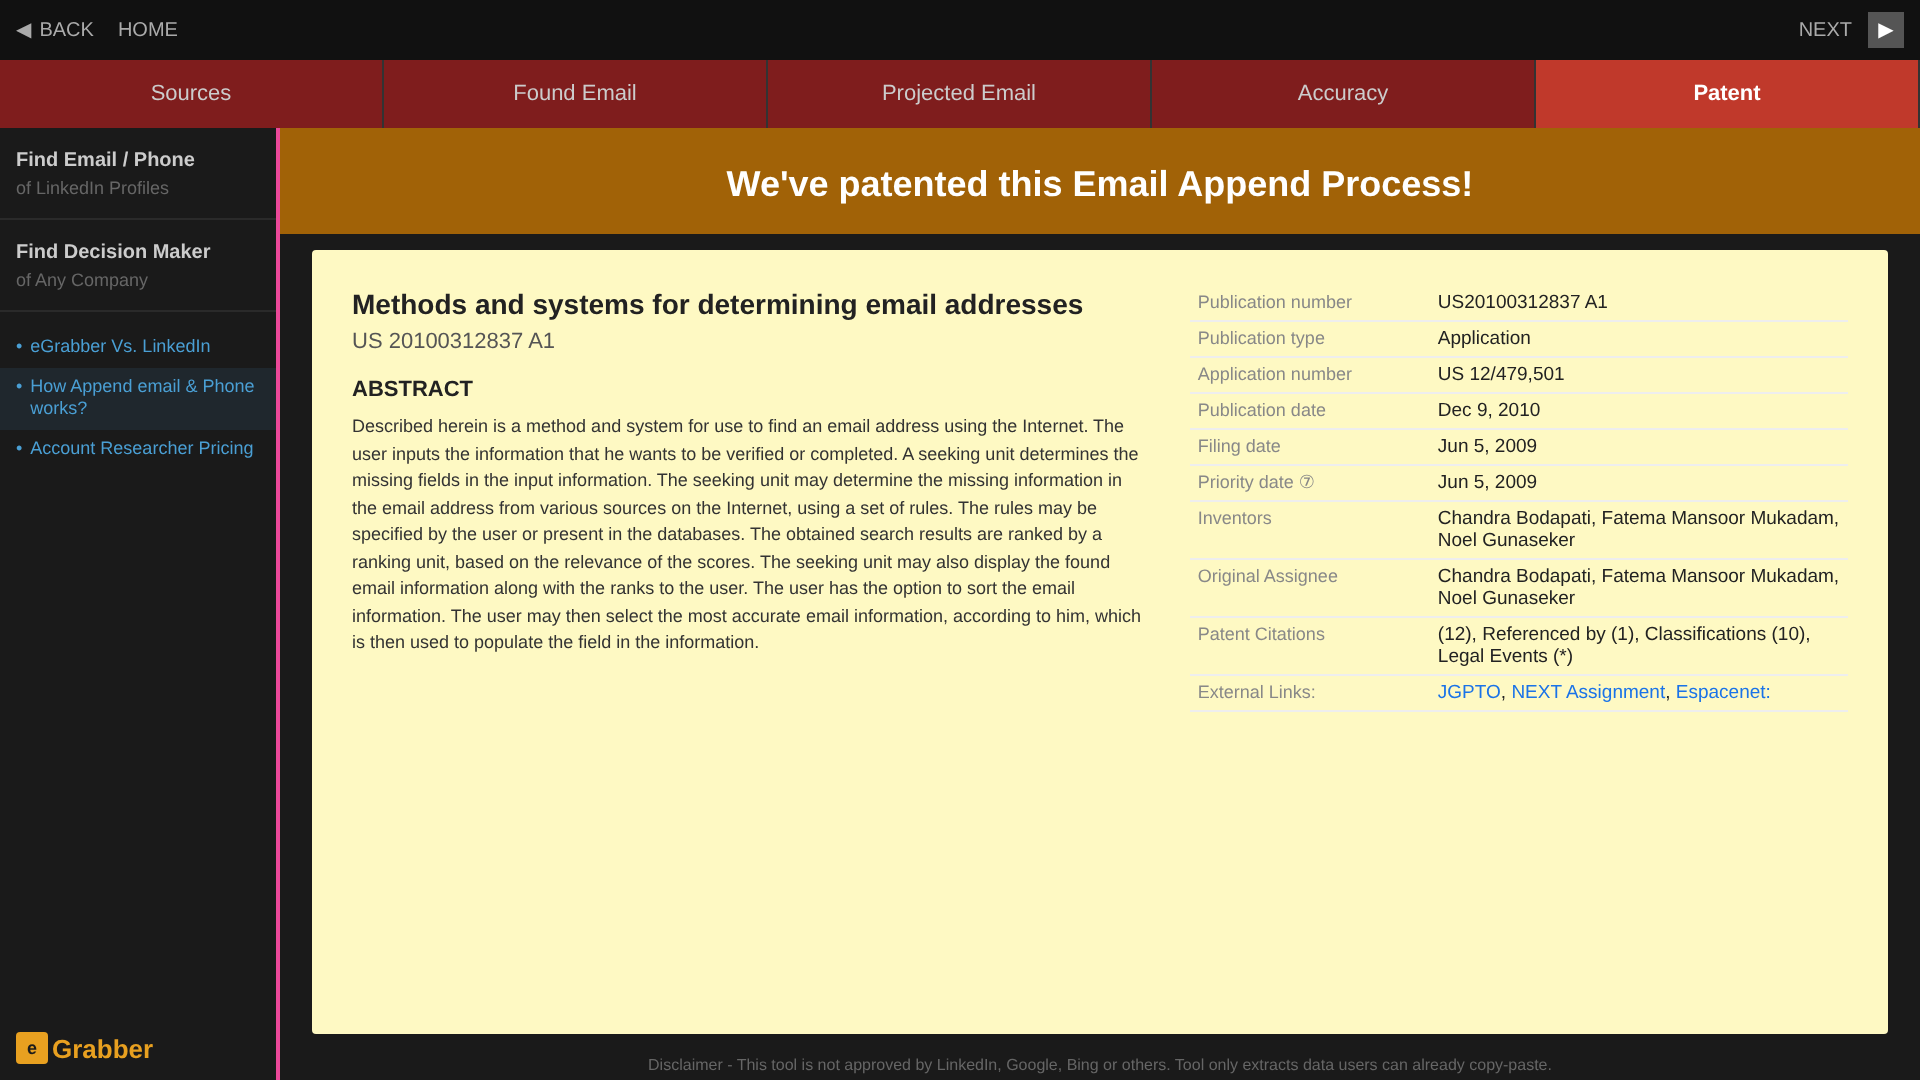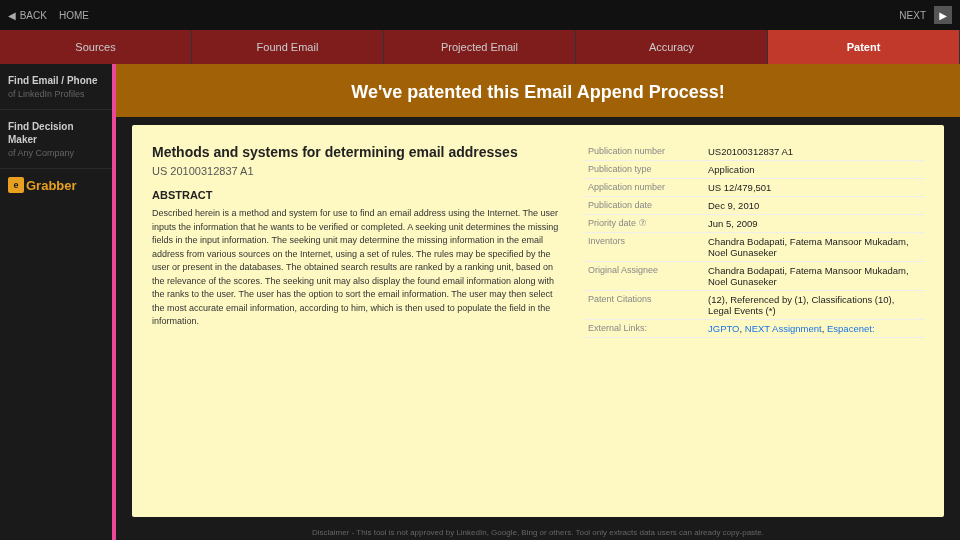--- a/index.html
+++ b/index.html
@@ -96,23 +96,23 @@
 
     
     .main-content {
       display: flex;
       flex: 1;
       overflow: hidden;
     }
 
     
     .sidebar {
-      width: 116px;
+      width: 140px;
       background: #1a1a1a;
-      border-right: 4px solid #ec4899;
+      border-right: 2px solid #ec4899;
       display: flex;
       flex-direction: column;
       padding: 0;
       flex-shrink: 0;
     }
     .sidebar-section {
       padding: 10px 8px;
       border-bottom: 1px solid #2a2a2a;
     }
     .sidebar-section-title {
@@ -322,20 +322,31 @@
 
   <div class="sidebar">
     <div class="sidebar-section">
       <div class="sidebar-section-title">Find Email / Phone</div>
       <div class="sidebar-section-sub">of LinkedIn Profiles</div>
     </div>
     <div class="sidebar-section">
       <div class="sidebar-section-title">Find Decision Maker</div>
       <div class="sidebar-section-sub">of Any Company</div>
     </div>
+    <div class="sidebar-links">
+      <div class="sidebar-link">
+        <span>eGrabber Vs. LinkedIn</span>
+      </div>
+      <div class="sidebar-link highlighted">
+        <span>How Append email &amp; Phone works?</span>
+      </div>
+      <div class="sidebar-link">
+        <span>Account Researcher Pricing</span>
+      </div>
+    </div>
     <div class="sidebar-logo">
       <div class="logo-icon">e</div>
       <span>Grabber</span>
     </div>
   </div>
 
   <div class="content-area">
 
     <div class="page-heading">
       <span>We've patented this Email Append Process!</span>
@@ -364,20 +375,24 @@
             </tr>
             <tr>
               <td class="meta-label">Application number</td>
               <td>US 12/479,501</td>
             </tr>
             <tr>
               <td class="meta-label">Publication date</td>
               <td>Dec 9, 2010</td>
             </tr>
             <tr>
+              <td class="meta-label">Filing date</td>
+              <td>Jun 5, 2009</td>
+            </tr>
+            <tr>
               <td class="meta-label">Priority date ⑦</td>
               <td>Jun 5, 2009</td>
             </tr>
             <tr>
               <td class="meta-label">Inventors</td>
               <td>Chandra Bodapati, Fatema Mansoor Mukadam, Noel Gunaseker</td>
             </tr>
             <tr>
               <td class="meta-label">Original Assignee</td>
               <td>Chandra Bodapati, Fatema Mansoor Mukadam, Noel Gunaseker</td>

